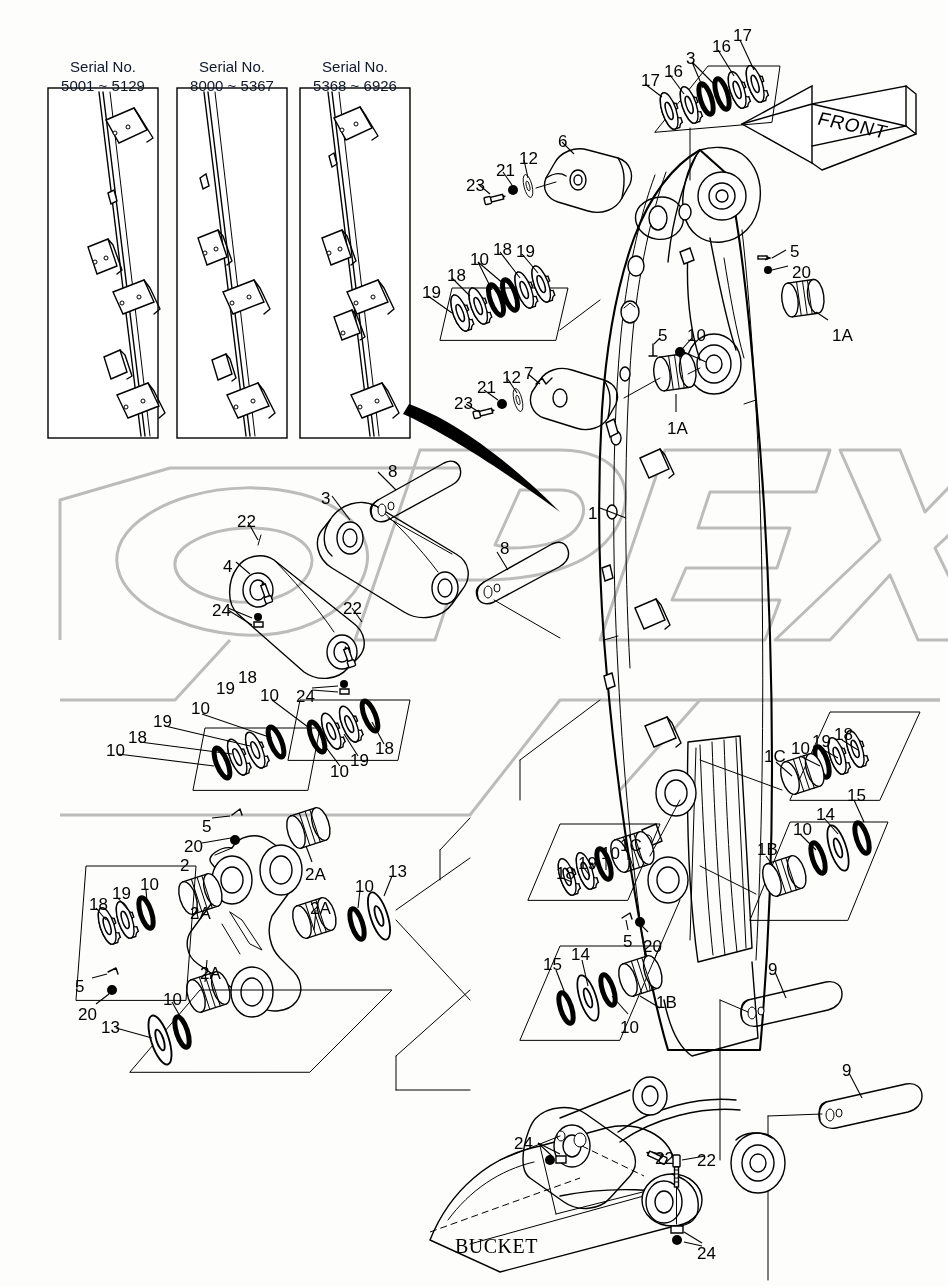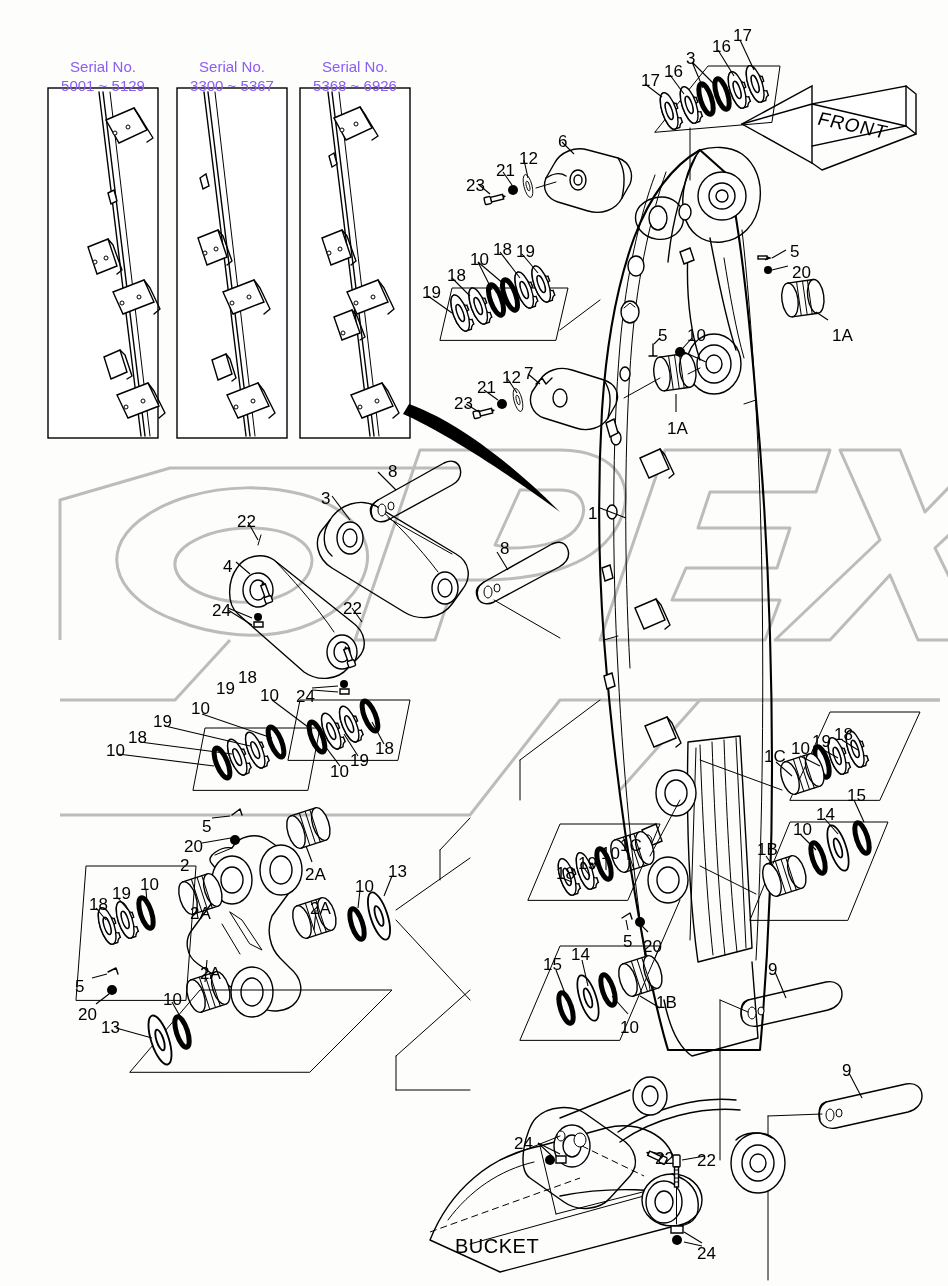--- a/index.html
+++ b/index.html
@@ -1,21 +1,21 @@
 <!DOCTYPE html>
 <html><head>
 <meta charset="utf-8">
 <title>Parts Diagram</title>
 <style>
   html,body{margin:0;padding:0;background:#fff;}
   body{font-family:"Liberation Sans",sans-serif;}
   #page{position:relative;width:948px;height:1286px;background:#fdfdfb;overflow:hidden;}
   #svgroot{position:absolute;left:0;top:0;width:948px;height:1286px;}
   .cal{position:absolute;font-family:"Liberation Sans",sans-serif;font-size:17px;color:#000;white-space:nowrap;line-height:1;}
-  .serial{position:absolute;font-size:15px;text-align:center;line-height:1.25;color:#8b5cf6;}
+  .serial{position:absolute;font-size:15px;text-align:center;line-height:1.25;color:#0f172a;}
   .bucket{position:absolute;font-size:20px;letter-spacing:.5px;color:#000;}
   .frontlbl{position:absolute;font-size:19px;color:#000;letter-spacing:1px;}
 </style>
 </head>
 <body>
 
 <div id="page">
 
   <svg id="svgroot" viewBox="0 0 948 1286">
     <defs>
@@ -750,30 +750,30 @@
     <path class="lnt" d="M520,760 L600,700 M520,760 L520,800"></path>
 
   </svg>
 
   <div class="serial" style="left:48px;top:58px;width:110px;">
     <div>Serial No.</div>
     <div>5001 ~ 5129</div>
   </div>
   <div class="serial" style="left:177px;top:58px;width:110px;">
     <div>Serial No.</div>
-    <div>3300 ~ 5367</div>
+    <div>8000 ~ 5367</div>
   </div>
   <div class="serial" style="left:300px;top:58px;width:110px;">
     <div>Serial No.</div>
     <div>5368 ~ 6926</div>
   </div>
 
   <div class="frontlbl" style="left:822px;top:108px;transform:rotate(12deg) skewX(-8deg);transform-origin:left top;">FRONT</div>
 
-  <div class="bucket" style="left:455px;top:1235px;">BUCKET</div>
+  <div class="bucket" style="left:455px;top:1235px;font-family:Liberation Serif, serif;">BUCKET</div>
 
   <div id="callout-layer">
       <div class="cal" style="left: 641px; top: 72px;">17</div>
       <div class="cal" style="left: 664px; top: 63px;">16</div>
       <div class="cal" style="left: 686px; top: 50px;">3</div>
       <div class="cal" style="left: 712px; top: 38px;">16</div>
       <div class="cal" style="left: 733px; top: 27px;">17</div>
       <div class="cal" style="left: 558px; top: 133px;">6</div>
       <div class="cal" style="left: 519px; top: 150px;">12</div>
       <div class="cal" style="left: 496px; top: 162px;">21</div>

